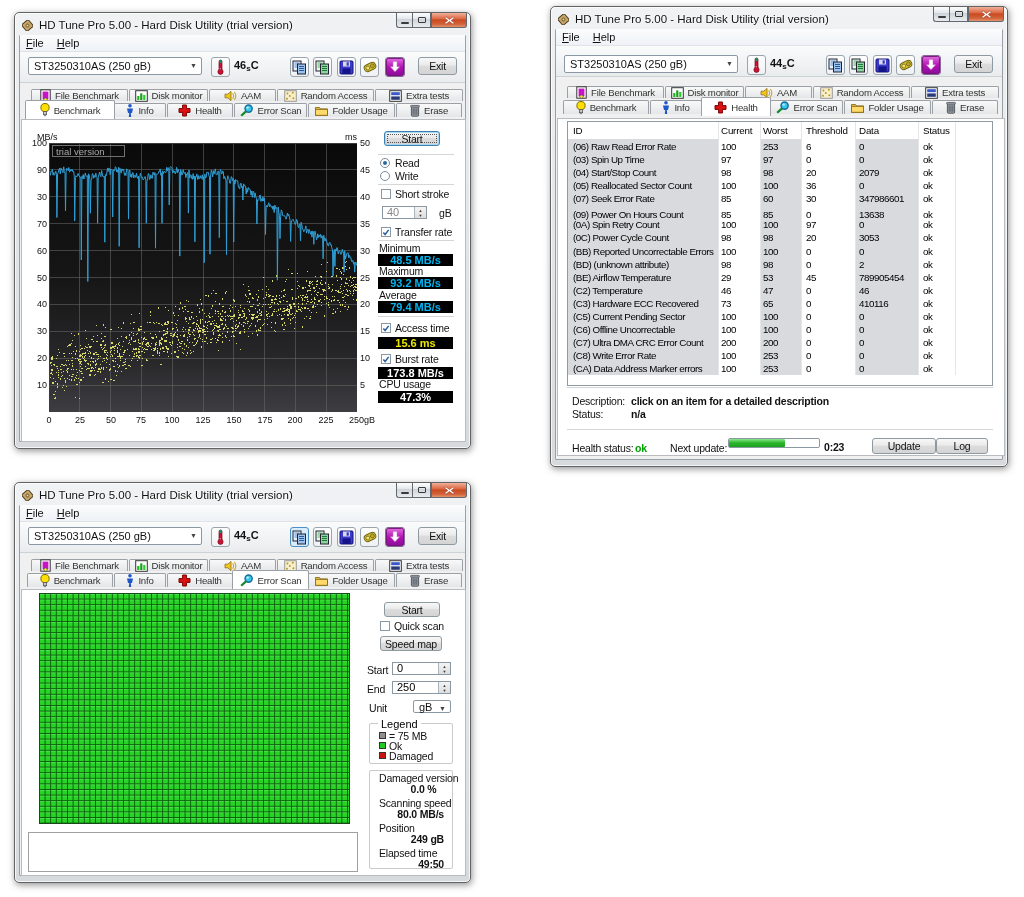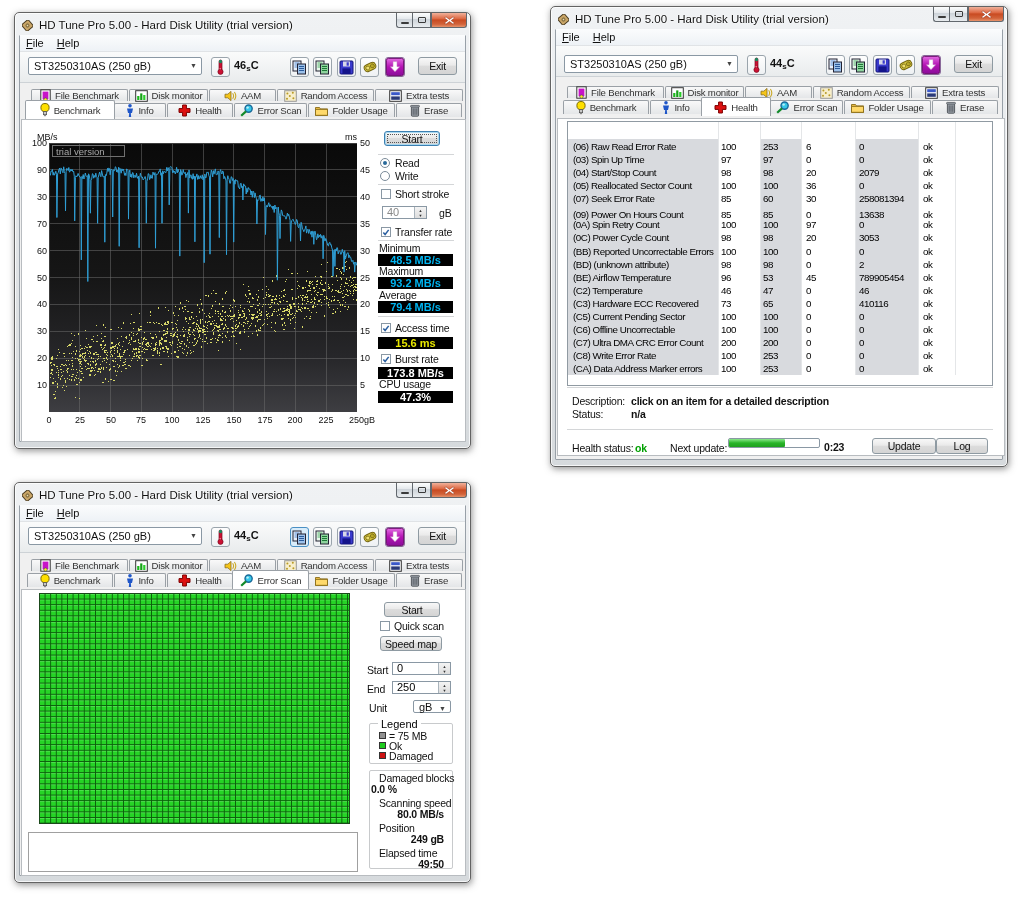--- a/index.html
+++ b/index.html
@@ -1816,20 +1816,28 @@
     <div class="tblbox" style="left:16px;top:114px;width:426px;height:265px">
       <div style="position:absolute;left:0px;top:17px;width:150px;height:236px;background:#d8dade"></div>
       <div style="position:absolute;left:192px;top:17px;width:41px;height:236px;background:#d8dade"></div>
       <div style="position:absolute;left:287px;top:17px;width:63px;height:236px;background:#d8dade"></div>
       <div style="position:absolute;left:150px;top:0;width:1px;height:253px;background:#e4e6e8"></div>
       <div style="position:absolute;left:192px;top:0;width:1px;height:253px;background:#e4e6e8"></div>
       <div style="position:absolute;left:233px;top:0;width:1px;height:253px;background:#e4e6e8"></div>
       <div style="position:absolute;left:287px;top:0;width:1px;height:253px;background:#e4e6e8"></div>
       <div style="position:absolute;left:350px;top:0;width:1px;height:253px;background:#e4e6e8"></div>
       <div style="position:absolute;left:387px;top:0;width:1px;height:253px;background:#e4e6e8"></div>
+      <div class="trow thead" style="top:2px">
+        <span style="left:5px">ID</span>
+        <span style="left:153px">Current</span>
+        <span style="left:195px">Worst</span>
+        <span style="left:238px">Threshold</span>
+        <span style="left:291px">Data</span>
+        <span style="left:355px">Status</span>
+      </div>
       <div class="trow" style="top:18px">
         <span style="left:5px">(06) Raw Read Error Rate</span>
         <span style="left:153px">100</span>
         <span style="left:195px">253</span>
         <span style="left:238px">6</span>
         <span style="left:291px">0</span>
         <span style="left:355px">ok</span>
       </div>
       <div class="trow" style="top:31.07px">
         <span style="left:5px">(03) Spin Up Time</span>
@@ -1853,21 +1861,21 @@
         <span style="left:195px">100</span>
         <span style="left:238px">36</span>
         <span style="left:291px">0</span>
         <span style="left:355px">ok</span>
       </div>
       <div class="trow" style="top:70.28px">
         <span style="left:5px">(07) Seek Error Rate</span>
         <span style="left:153px">85</span>
         <span style="left:195px">60</span>
         <span style="left:238px">30</span>
-        <span style="left:291px">258081394</span>
+        <span style="left:291px">347986601</span>
         <span style="left:355px">ok</span>
       </div>
       <div class="trow" style="top:86px">
         <span style="left:5px">(09) Power On Hours Count</span>
         <span style="left:153px">85</span>
         <span style="left:195px">85</span>
         <span style="left:238px">0</span>
         <span style="left:291px">13638</span>
         <span style="left:355px">ok</span>
       </div>
@@ -1898,21 +1906,21 @@
       <div class="trow" style="top:135.62999999999997px">
         <span style="left:5px">(BD) (unknown attribute)</span>
         <span style="left:153px">98</span>
         <span style="left:195px">98</span>
         <span style="left:238px">0</span>
         <span style="left:291px">2</span>
         <span style="left:355px">ok</span>
       </div>
       <div class="trow" style="top:148.69999999999996px">
         <span style="left:5px">(BE) Airflow Temperature</span>
-        <span style="left:153px">96</span>
+        <span style="left:153px">29</span>
         <span style="left:195px">53</span>
         <span style="left:238px">45</span>
         <span style="left:291px">789905454</span>
         <span style="left:355px">ok</span>
       </div>
       <div class="trow" style="top:161.76999999999995px">
         <span style="left:5px">(C2) Temperature</span>
         <span style="left:153px">46</span>
         <span style="left:195px">47</span>
         <span style="left:238px">0</span>
@@ -2209,20 +2217,20 @@
     <div class="grp" style="left:354px;top:240px;width:84px;height:41px">
       <span class="grpt">Legend</span>
     </div>
     <div style="position:absolute;left:364px;top:249px;width:7px;height:7px;background:#909090;border:1px solid #333"></div>
     <div class="lab" style="left:374px;top:248px">= 75 MB</div>
     <div style="position:absolute;left:364px;top:259px;width:7px;height:7px;background:#1ecb1e;border:1px solid #333"></div>
     <div class="lab" style="left:374px;top:258px">Ok</div>
     <div style="position:absolute;left:364px;top:269px;width:7px;height:7px;background:#cc1111;border:1px solid #333"></div>
     <div class="lab" style="left:374px;top:268px">Damaged</div>
     <div class="grp" style="left:354px;top:287px;width:84px;height:99px"></div>
-    <div class="lab" style="left:364px;top:290px">Damaged blocks</div>
-    <div class="lab labb" style="left:356px;top:301px;width:65px;text-align:left">0.0 %</div>
+    <div class="lab" style="left:364px;top:290px">Damaged version</div>
+    <div class="lab labb" style="left:376px;top:301px;width:65px;text-align:center">0.0 %</div>
     <div class="lab" style="left:364px;top:315px">Scanning speed</div>
     <div class="lab labb" style="left:364px;top:326px;width:65px;text-align:right">80.0 MB/s</div>
     <div class="lab" style="left:364px;top:340px">Position</div>
     <div class="lab labb" style="left:364px;top:351px;width:65px;text-align:right">249 gB</div>
     <div class="lab" style="left:364px;top:365px">Elapsed time</div>
     <div class="lab labb" style="left:364px;top:376px;width:65px;text-align:right">49:50</div>
 </div>
 </body></html>

